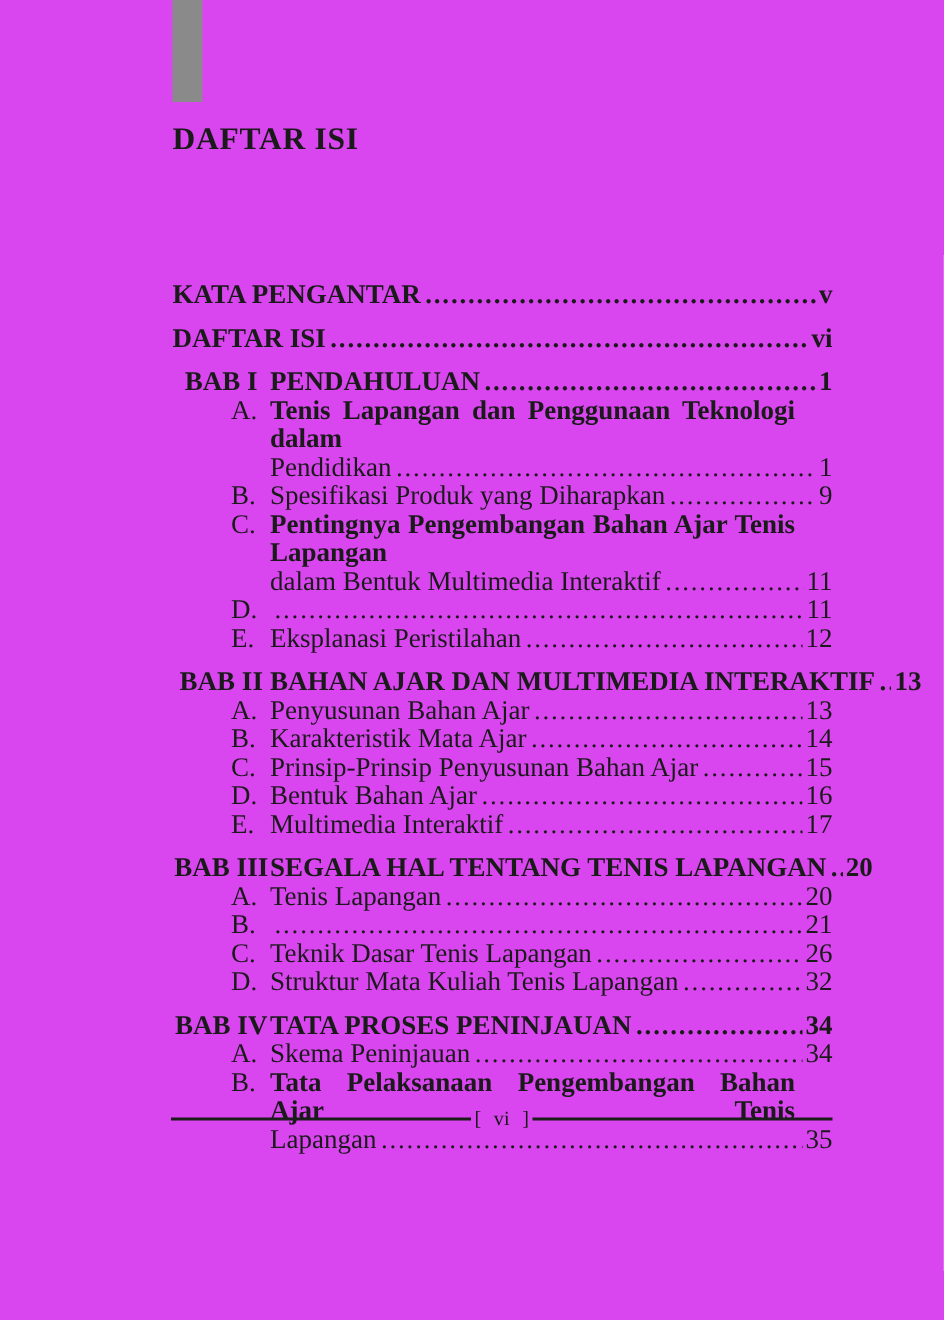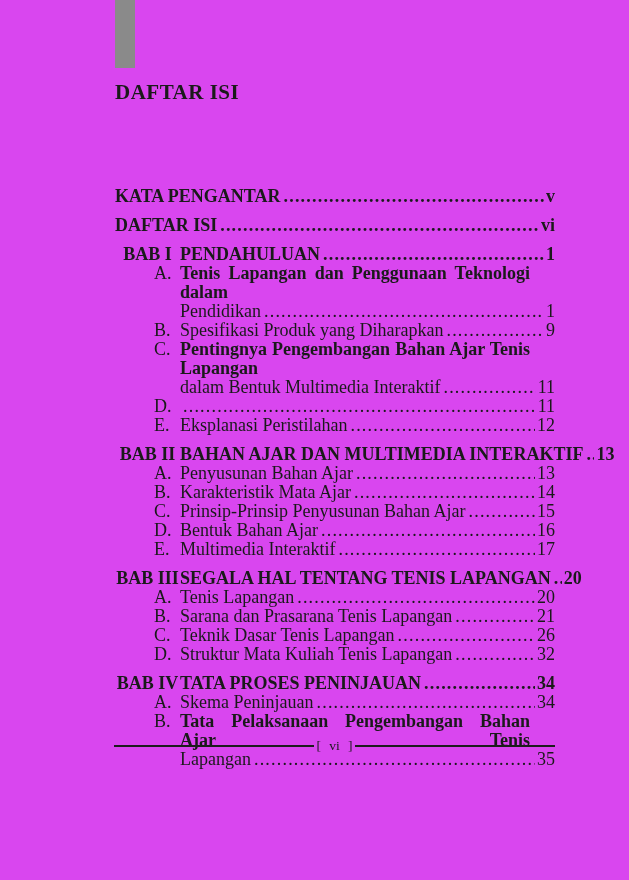--- a/index.html
+++ b/index.html
@@ -250,21 +250,20 @@
             <span class="dots"></span>
             <span class="page-num">20</span>
           </div>
         </div>
       </div>
       <div class="toc-row sub">
         <div class="col-spacer"></div>
         <div class="col-letter">B.</div>
         <div class="col-content">
           <div class="line-last">
-            <span class="line-text">Sarana dan Prasarana Tenis Lapangan</span>
             <span class="dots"></span>
             <span class="page-num">21</span>
           </div>
         </div>
       </div>
       <div class="toc-row sub">
         <div class="col-spacer"></div>
         <div class="col-letter">C.</div>
         <div class="col-content">
           <div class="line-last">

